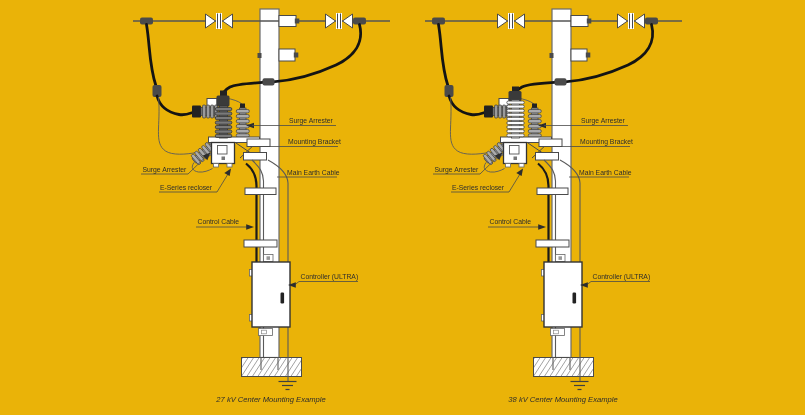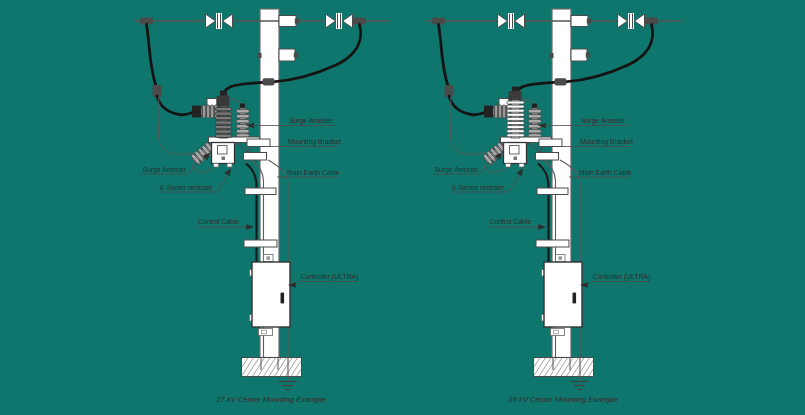--- a/index.html
+++ b/index.html
@@ -1,16 +1,16 @@
 <!DOCTYPE html>
 <html><head>
 <meta charset="utf-8">
 <style>
   html,body{margin:0;padding:0;background:#ffffff;}
-  .stage{width:805px;height:415px;background:#0f766e;overflow:hidden;}
+  .stage{width:805px;height:415px;background:#eab308;overflow:hidden;}
   svg{display:block;}
   .pole{fill:#fff;stroke:#6a6a6a;stroke-width:1.2;}
   .wire15{stroke:#555;stroke-width:1.5;}
   .box{fill:#fff;stroke:#4a4a4a;stroke-width:1;}
   .boxthin{fill:#fff;stroke:#666;stroke-width:0.8;}
   .box13{fill:#fff;stroke:#333;stroke-width:1.3;}
   .box14{fill:#fff;stroke:#333;stroke-width:1.4;}
   .fit{fill:#4a4a4a;stroke:none;}
   .fit2{fill:#222;stroke:none;}
   .cable{fill:none;stroke:#141414;stroke-width:2.8;stroke-linecap:round;}

